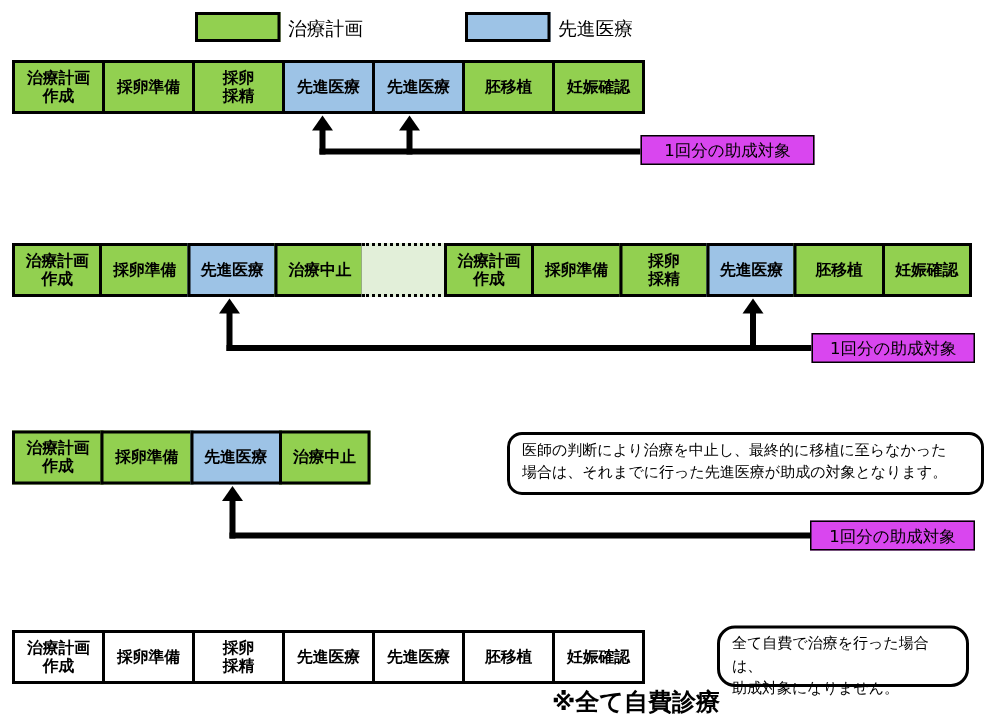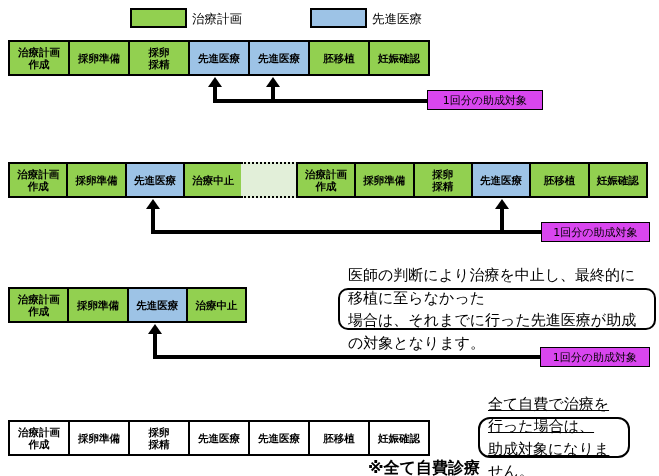--- a/index.html
+++ b/index.html
@@ -35,22 +35,22 @@
     border-bottom:10px solid #000; }
   .stem  { position:absolute; width:4px; background:#000; }
   .hline { position:absolute; height:4px; background:#000; }
 
   
   .subsidy-box { position:absolute; height:20px; background:#d946ef; border:1.5px solid #000;
     display:flex; align-items:center; justify-content:center; font-size:11px; color:#000; }
 
   
   .callout { position:absolute; background:#fff; border:2px solid #000; border-radius:10px;
-    font-size:15px; line-height:1.5; color:#000; white-space:pre-line;
-    display:flex; align-items:center; }
+    font-size:10px; line-height:1.5; color:#000; white-space:pre-line;
+    display:flex; align-items:flex-start; }
   .callout .inner { padding:3px 8px; }
 
   .note { position:absolute; font-size:16px; color:#000; font-weight:600; }
 </style>
 </head>
 <body>
 
 <div class="canvas">
 
   <div class="legend-swatch" style="left:130px;top:8px;background:#92D050;"></div>
@@ -125,18 +125,18 @@
     <div class="cell selfpay">採卵準備</div>
     <div class="cell selfpay">採卵
 採精</div>
     <div class="cell selfpay">先進医療</div>
     <div class="cell selfpay">先進医療</div>
     <div class="cell selfpay">胚移植</div>
     <div class="cell selfpay">妊娠確認</div>
   </div>
 
   <div class="note" style="left:368px;top:458px;">※全て自費診療</div>
-  <div class="callout" style="left:478px;top:417px;width:152px;height:41px;border-radius:12px;text-decoration:underline;">
+  <div class="callout" style="left:478px;top:417px;width:168px;height:41px;border-radius:12px;">
     <div class="inner">全て自費で治療を行った場合は、
 助成対象になりません。</div>
   </div>
 
 </div>
 
 </body></html>

